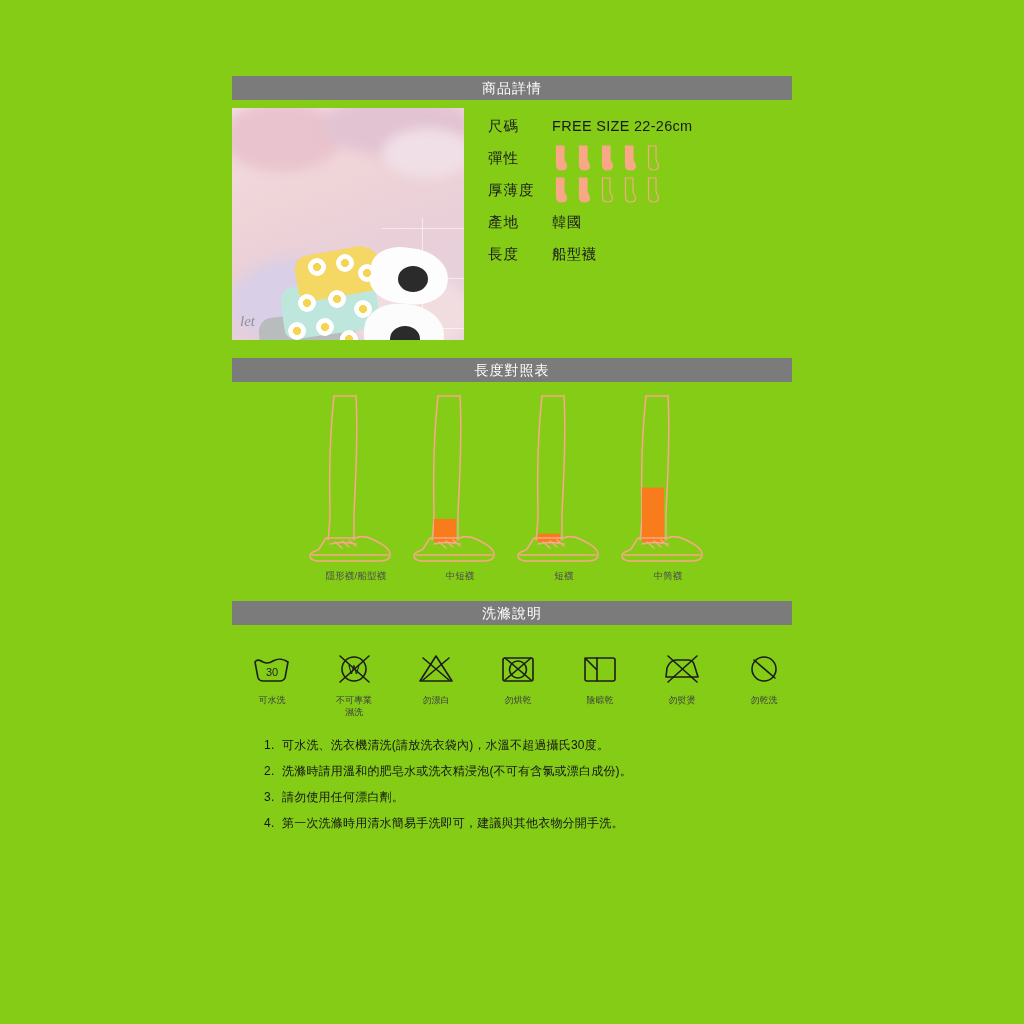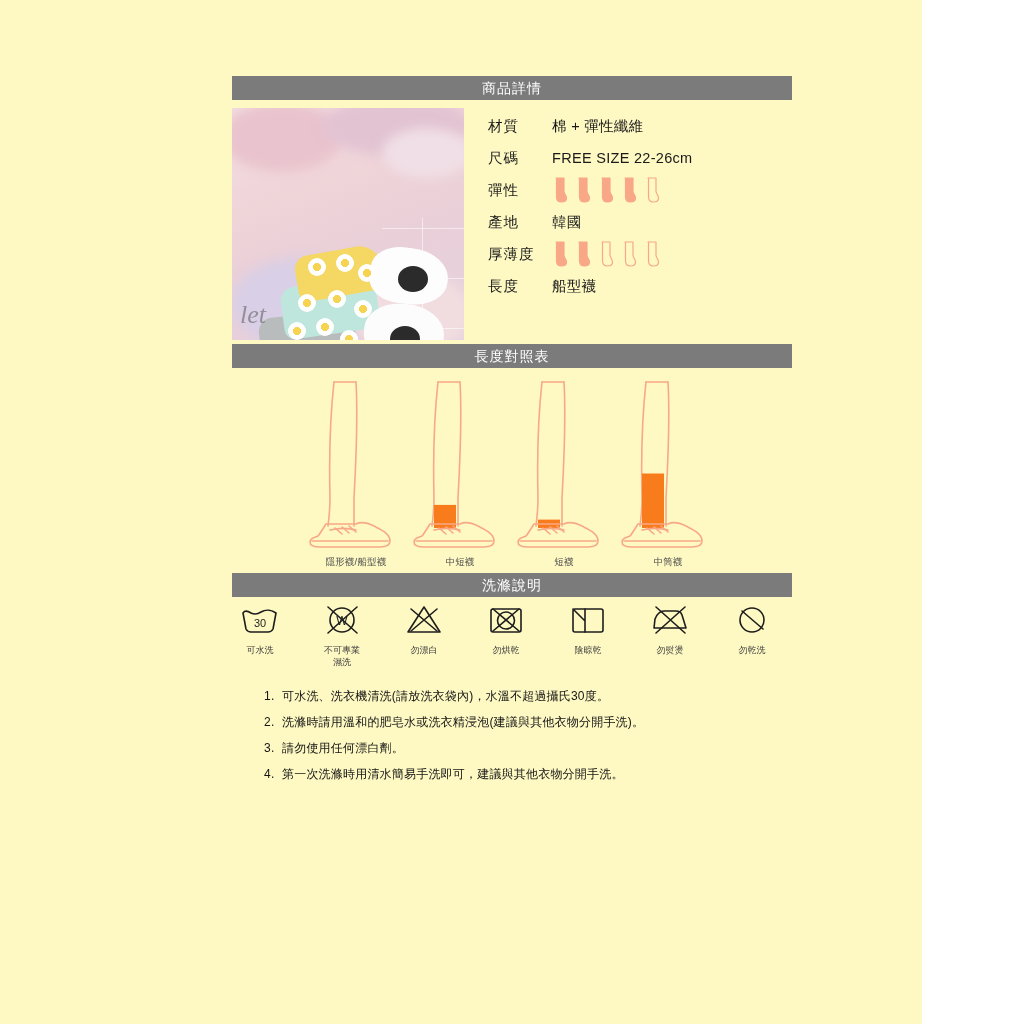--- a/index.html
+++ b/index.html
@@ -4,40 +4,40 @@
 <style>
   * { box-sizing: border-box; }
   html, body {
     margin: 0; padding: 0;
     width: 1024px; height: 1024px;
     background: #ffffff;
     font-family: "Liberation Sans", sans-serif;
   }
   .page {
     position: relative;
-    width: 922px; height: 1024px;
-    background: #fef9c3;
+    width: 1024px; height: 1024px;
+    background: #84cc16;
   }
   .sheet {
     position: absolute;
     left: 232px; top: 76px;
     width: 560px;
   }
 
   
   .bar {
     background: #7b7b7b;
     color: #ffffff;
     text-align: center;
     font-size: 14px;
     line-height: 24px;
     height: 24px;
     letter-spacing: 1px;
   }
-  .bar.spaced { margin-top: 4px; }
+  .bar.spaced { margin-top: 18px; }
 
   
   .detail {
     display: flex;
     margin-top: 8px;
   }
   .photo {
     width: 232px; height: 232px;
     position: relative;
     overflow: hidden;
@@ -71,21 +71,21 @@
   .sm2 { left: 158px; top: 218px; }
   .daisy {
     position:absolute; width: 18px; height: 18px; border-radius: 50%;
     background: radial-gradient(circle, #f6d452 0 4px, #ffffff 4px 9px, transparent 9px);
   }
   .grid-line {
     position:absolute; background: rgba(255,255,255,.55);
   }
   .watermark {
     position:absolute; left: 8px; bottom: 10px;
-    color: rgba(90,90,90,.55); font-size: 26px; font-style: italic;
+    color: rgba(90,90,90,.55); font-size: 15px; font-style: italic;
     font-family: "Liberation Serif", serif;
   }
 
   .specs {
     flex: 1 1 auto;
     padding-left: 24px;
     padding-top: 2px;
   }
   .spec-row {
     display: flex;
@@ -115,26 +115,26 @@
   .leg-caption {
     font-size: 9.5px;
     color: #4c4c4c;
     margin-top: 4px;
     letter-spacing: .2px;
   }
 
   
   .wash-icons {
     display: flex;
-    justify-content: flex-start;
+    justify-content: flex-end;
     gap: 26px;
-    padding: 5px 0 4px 0;
+    padding: 26px 0 4px 0;
   }
   .wash-item { width: 56px; text-align: center; }
-  .wash-cap { font-size: 9px; color: #3d3d3d; margin-top: 5px; line-height: 12px; font-family: Liberation Mono, monospace; }
+  .wash-cap { font-size: 9px; color: #3d3d3d; margin-top: 5px; line-height: 12px; }
 
   ol.notes {
     margin: 10px 0 0 0;
     padding-left: 46px;
     font-size: 12px;
     line-height: 26px;
     color: #141414;
   }
   ol.notes li { letter-spacing: .2px; padding-left: 4px; }
 
@@ -179,24 +179,20 @@
         <div class="daisy" style="left:122px;top:192px;"></div>
         <div class="daisy" style="left:56px;top:214px;"></div>
         <div class="daisy" style="left:84px;top:210px;"></div>
         <div class="daisy" style="left:108px;top:222px;"></div>
 
         <div class="watermark">let</div>
       </div>
 
       <div class="specs">
 
-        <div class="spec-row">
-          <div class="spec-label">材質</div>
-          <div class="spec-value">棉 + 彈性纖維</div>
-        </div>
 
         <div class="spec-row">
           <div class="spec-label">尺碼</div>
           <div class="spec-value">FREE SIZE 22-26cm</div>
         </div>
 
         <div class="spec-row">
           <div class="spec-label">彈性</div>
           <div class="spec-value rating">
               <span>
@@ -222,53 +218,53 @@
               <span>
                 <svg class="sock-ico" viewBox="0 0 16 26" xmlns="http://www.w3.org/2000/svg">
                   <path d="M4 1 H12 V14 C12 17 14.5 18 14.5 21 C14.5 24 12 25 9.5 25 C6.5 25 4.5 23 4.5 20 V1 Z" fill="none" stroke="#f9a887" stroke-width="1.2" stroke-linejoin="round"></path>
                 </svg>
               </span>
             </div>
         </div>
 
 
         <div class="spec-row">
+          <div class="spec-label">厚薄度</div>
+          <div class="spec-value rating">
+              <span>
+                <svg class="sock-ico" viewBox="0 0 16 26" xmlns="http://www.w3.org/2000/svg">
+                  <path d="M4 1 H12 V14 C12 17 14.5 18 14.5 21 C14.5 24 12 25 9.5 25 C6.5 25 4.5 23 4.5 20 V1 Z" fill="#f9a887" stroke="#f9a887" stroke-width="1.2" stroke-linejoin="round"></path>
+                </svg>
+              </span>
+              <span>
+                <svg class="sock-ico" viewBox="0 0 16 26" xmlns="http://www.w3.org/2000/svg">
+                  <path d="M4 1 H12 V14 C12 17 14.5 18 14.5 21 C14.5 24 12 25 9.5 25 C6.5 25 4.5 23 4.5 20 V1 Z" fill="#f9a887" stroke="#f9a887" stroke-width="1.2" stroke-linejoin="round"></path>
+                </svg>
+              </span>
+              <span>
+                <svg class="sock-ico" viewBox="0 0 16 26" xmlns="http://www.w3.org/2000/svg">
+                  <path d="M4 1 H12 V14 C12 17 14.5 18 14.5 21 C14.5 24 12 25 9.5 25 C6.5 25 4.5 23 4.5 20 V1 Z" fill="none" stroke="#f9a887" stroke-width="1.2" stroke-linejoin="round"></path>
+                </svg>
+              </span>
+              <span>
+                <svg class="sock-ico" viewBox="0 0 16 26" xmlns="http://www.w3.org/2000/svg">
+                  <path d="M4 1 H12 V14 C12 17 14.5 18 14.5 21 C14.5 24 12 25 9.5 25 C6.5 25 4.5 23 4.5 20 V1 Z" fill="none" stroke="#f9a887" stroke-width="1.2" stroke-linejoin="round"></path>
+                </svg>
+              </span>
+              <span>
+                <svg class="sock-ico" viewBox="0 0 16 26" xmlns="http://www.w3.org/2000/svg">
+                  <path d="M4 1 H12 V14 C12 17 14.5 18 14.5 21 C14.5 24 12 25 9.5 25 C6.5 25 4.5 23 4.5 20 V1 Z" fill="none" stroke="#f9a887" stroke-width="1.2" stroke-linejoin="round"></path>
+                </svg>
+              </span>
+            </div>
+        </div>
+
+        <div class="spec-row">
           <div class="spec-label">產地</div>
           <div class="spec-value">韓國</div>
-        </div>
-
-        <div class="spec-row">
-          <div class="spec-label">厚薄度</div>
-          <div class="spec-value rating">
-              <span>
-                <svg class="sock-ico" viewBox="0 0 16 26" xmlns="http://www.w3.org/2000/svg">
-                  <path d="M4 1 H12 V14 C12 17 14.5 18 14.5 21 C14.5 24 12 25 9.5 25 C6.5 25 4.5 23 4.5 20 V1 Z" fill="#f9a887" stroke="#f9a887" stroke-width="1.2" stroke-linejoin="round"></path>
-                </svg>
-              </span>
-              <span>
-                <svg class="sock-ico" viewBox="0 0 16 26" xmlns="http://www.w3.org/2000/svg">
-                  <path d="M4 1 H12 V14 C12 17 14.5 18 14.5 21 C14.5 24 12 25 9.5 25 C6.5 25 4.5 23 4.5 20 V1 Z" fill="#f9a887" stroke="#f9a887" stroke-width="1.2" stroke-linejoin="round"></path>
-                </svg>
-              </span>
-              <span>
-                <svg class="sock-ico" viewBox="0 0 16 26" xmlns="http://www.w3.org/2000/svg">
-                  <path d="M4 1 H12 V14 C12 17 14.5 18 14.5 21 C14.5 24 12 25 9.5 25 C6.5 25 4.5 23 4.5 20 V1 Z" fill="none" stroke="#f9a887" stroke-width="1.2" stroke-linejoin="round"></path>
-                </svg>
-              </span>
-              <span>
-                <svg class="sock-ico" viewBox="0 0 16 26" xmlns="http://www.w3.org/2000/svg">
-                  <path d="M4 1 H12 V14 C12 17 14.5 18 14.5 21 C14.5 24 12 25 9.5 25 C6.5 25 4.5 23 4.5 20 V1 Z" fill="none" stroke="#f9a887" stroke-width="1.2" stroke-linejoin="round"></path>
-                </svg>
-              </span>
-              <span>
-                <svg class="sock-ico" viewBox="0 0 16 26" xmlns="http://www.w3.org/2000/svg">
-                  <path d="M4 1 H12 V14 C12 17 14.5 18 14.5 21 C14.5 24 12 25 9.5 25 C6.5 25 4.5 23 4.5 20 V1 Z" fill="none" stroke="#f9a887" stroke-width="1.2" stroke-linejoin="round"></path>
-                </svg>
-              </span>
-            </div>
         </div>
 
         <div class="spec-row">
           <div class="spec-label">長度</div>
           <div class="spec-value">船型襪</div>
         </div>
 
       </div>
     </div>
 
@@ -362,21 +358,21 @@
             <path d="M8 5 L37 31 M37 5 L8 31" stroke="#1d1d1d" stroke-width="1.6" fill="none" stroke-linecap="round" stroke-linejoin="round"></path>
           </svg><div class="wash-cap">勿熨燙</div></div>
         <div class="wash-item"><svg width="44" height="34" viewBox="0 0 44 34" xmlns="http://www.w3.org/2000/svg">
             <circle cx="22" cy="18" r="12" stroke="#1d1d1d" stroke-width="1.6" fill="none" stroke-linecap="round" stroke-linejoin="round"></circle>
             <path d="M12 9 L33 27" stroke="#1d1d1d" stroke-width="1.6" fill="none" stroke-linecap="round" stroke-linejoin="round"></path>
           </svg><div class="wash-cap">勿乾洗</div></div>
       </div>
 
     <ol class="notes" id="wash-notes">
         <li>可水洗、洗衣機清洗(請放洗衣袋內)，水溫不超過攝氏30度。</li>
-        <li>洗滌時請用溫和的肥皂水或洗衣精浸泡(建議與其他衣物分開手洗)。</li>
+        <li>洗滌時請用溫和的肥皂水或洗衣精浸泡(不可有含氯或漂白成份)。</li>
         <li>請勿使用任何漂白劑。</li>
         <li>第一次洗滌時用清水簡易手洗即可，建議與其他衣物分開手洗。</li>
       </ol>
 
     <div class="spacer-lg"></div>
 
 
 
   </div>
 </div>

